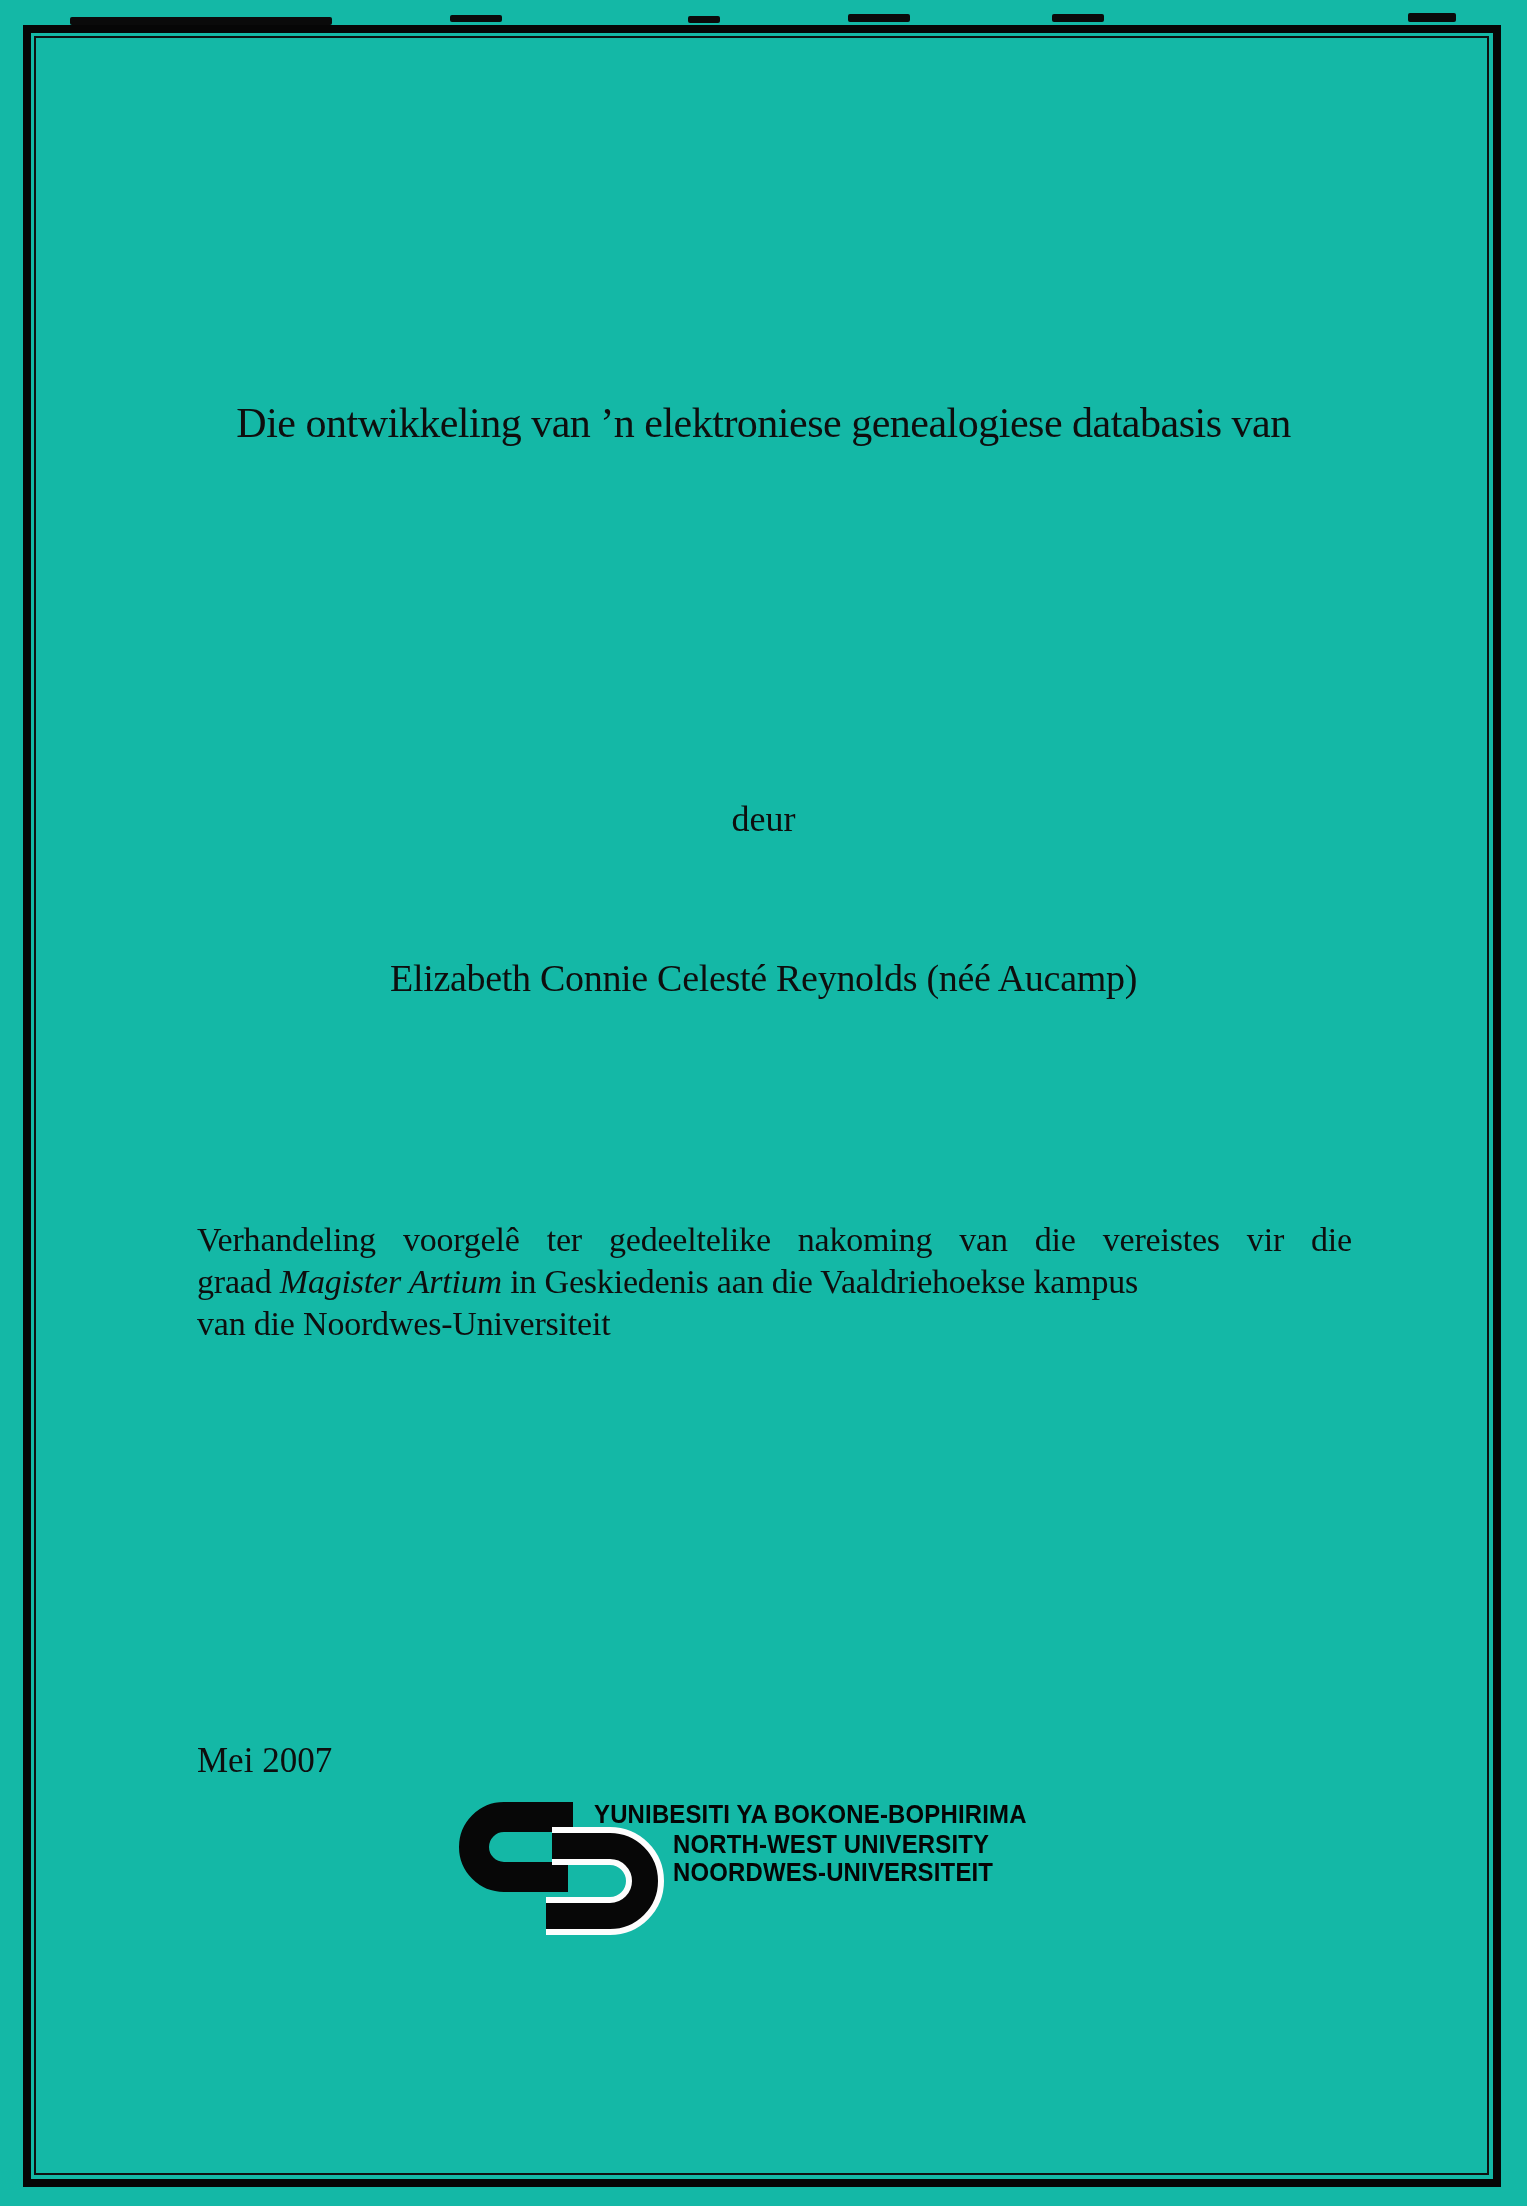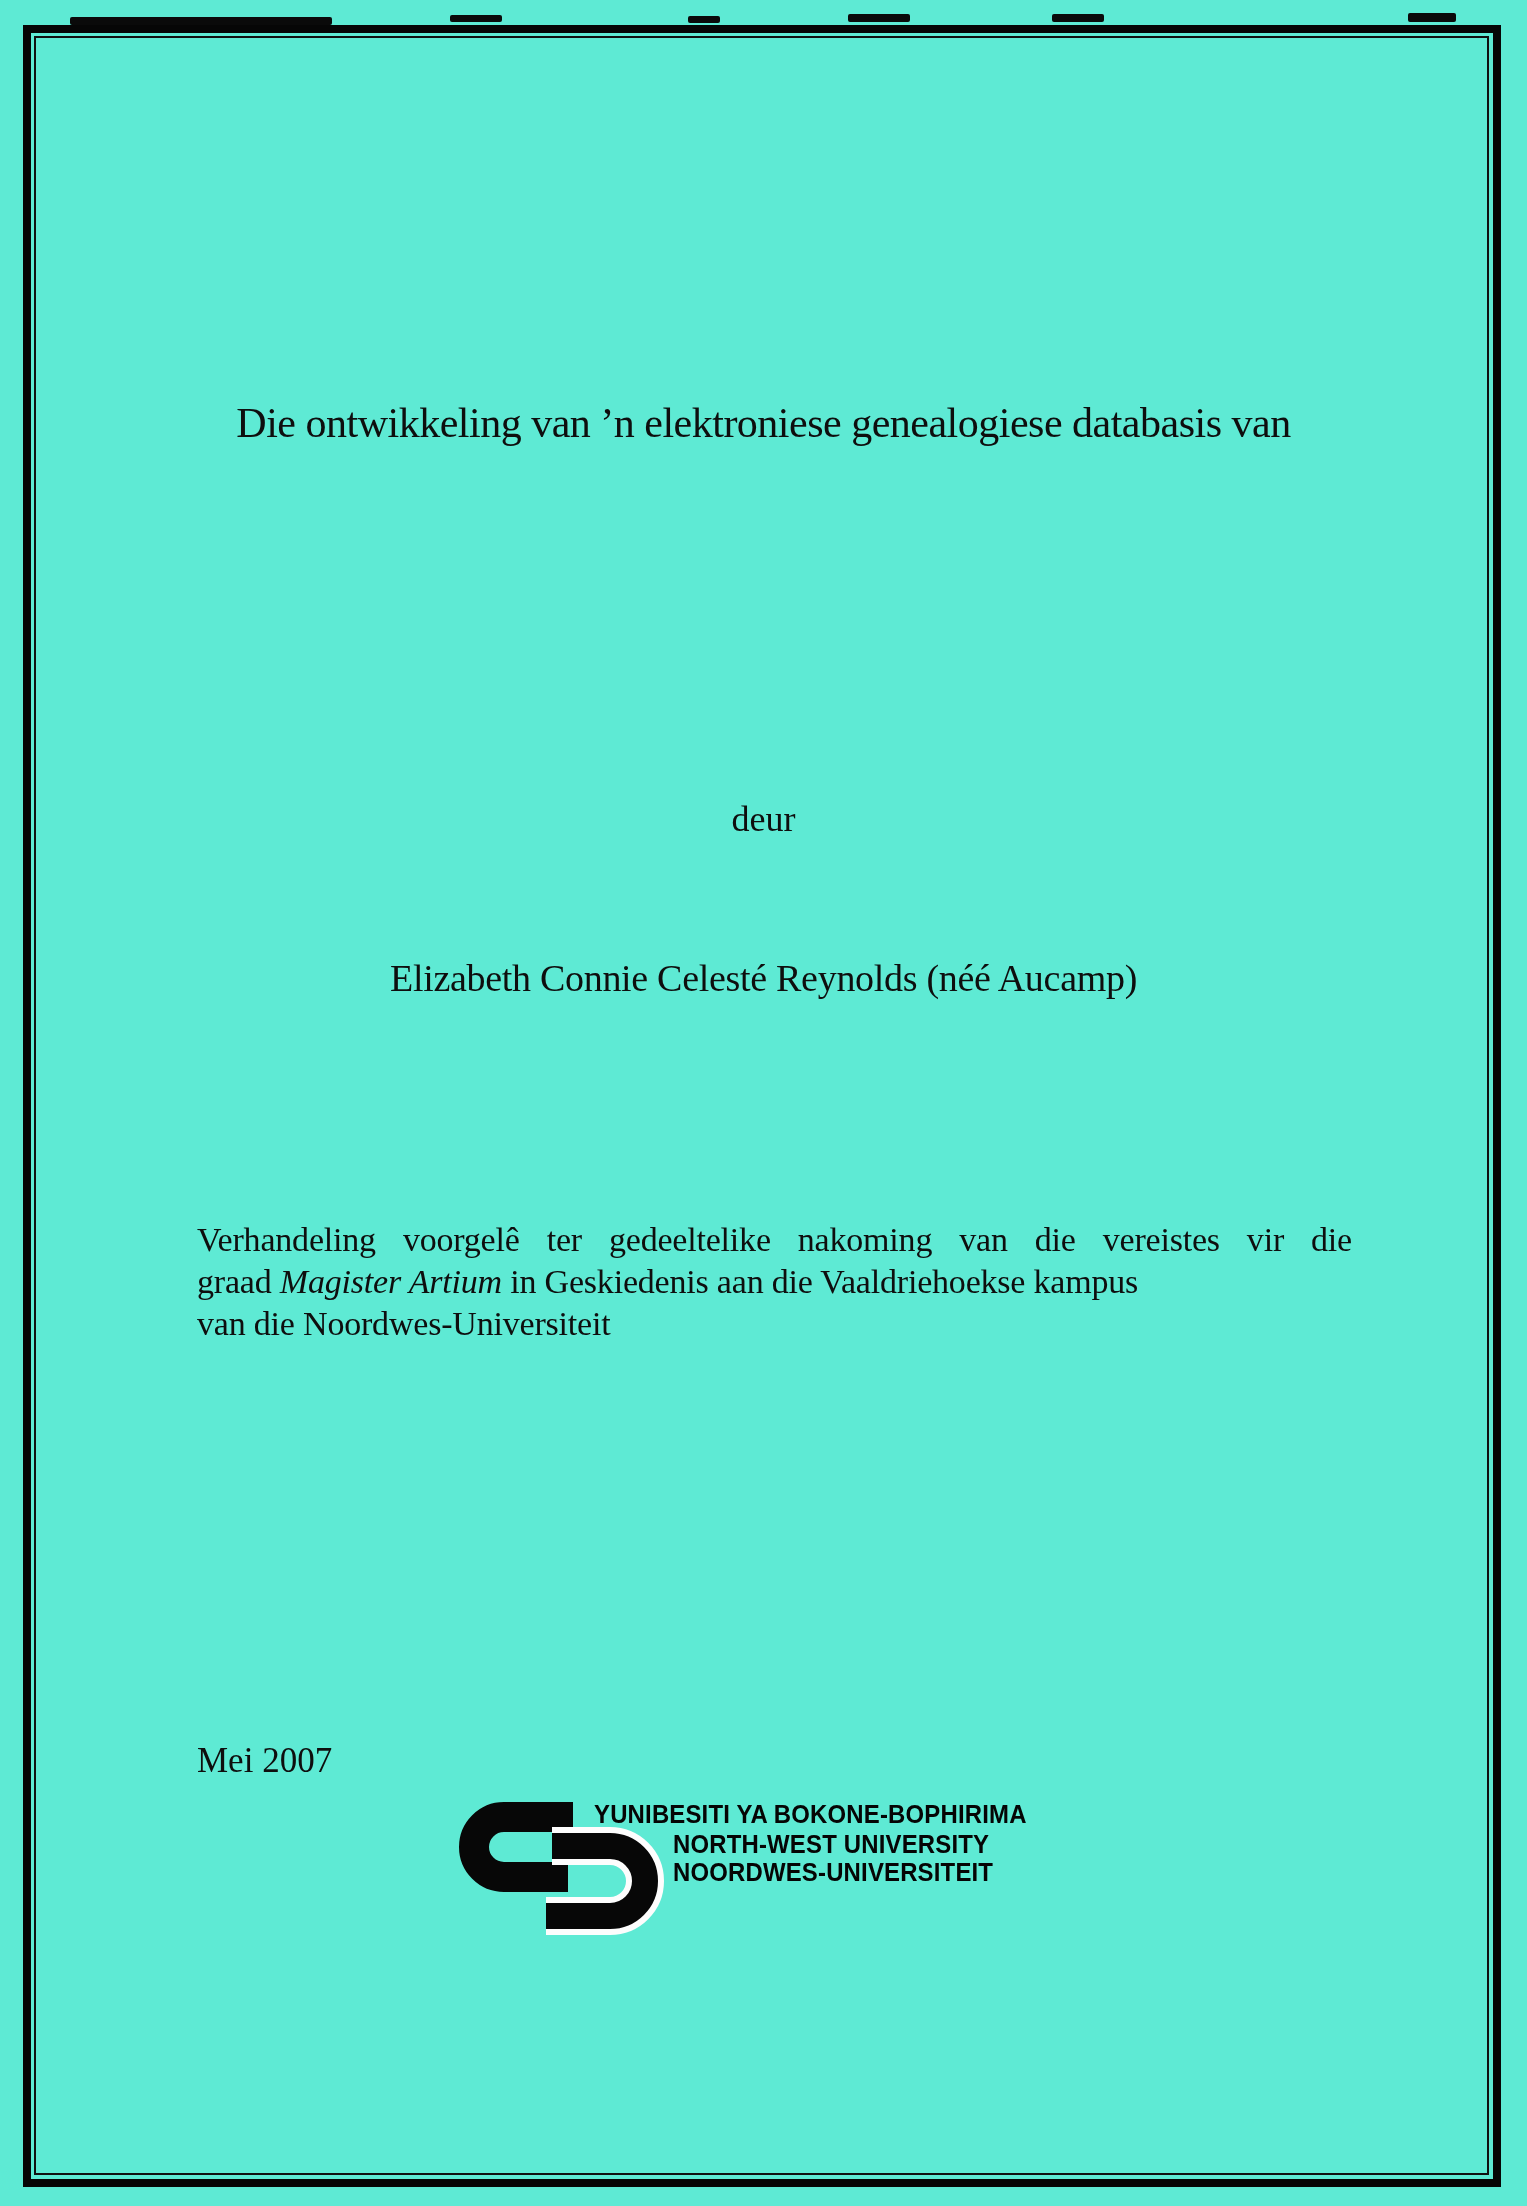--- a/index.html
+++ b/index.html
@@ -4,21 +4,21 @@
 <style>
   html,body{margin:0;padding:0;}
   body{
     width:1527px;height:2206px;position:relative;
     background:#ffffff;
     font-family:"Liberation Serif", serif;
     color:#0e0e0e;
     overflow:hidden;
   }
   .abs{position:absolute;}
-  .page{position:absolute;inset:0;background:#5eead4;padding-left:16px;}
+  .page{position:absolute;inset:0;background:#14b8a6;padding-left:16px;}
   
   .frame-outer{
     position:absolute;left:23px;top:25px;right:26px;bottom:19px;
     border:8px solid #060606;
   }
   .frame-inner{
     position:absolute;left:34px;top:36px;right:38px;bottom:31px;
     border:2px solid #101010;
   }
   

